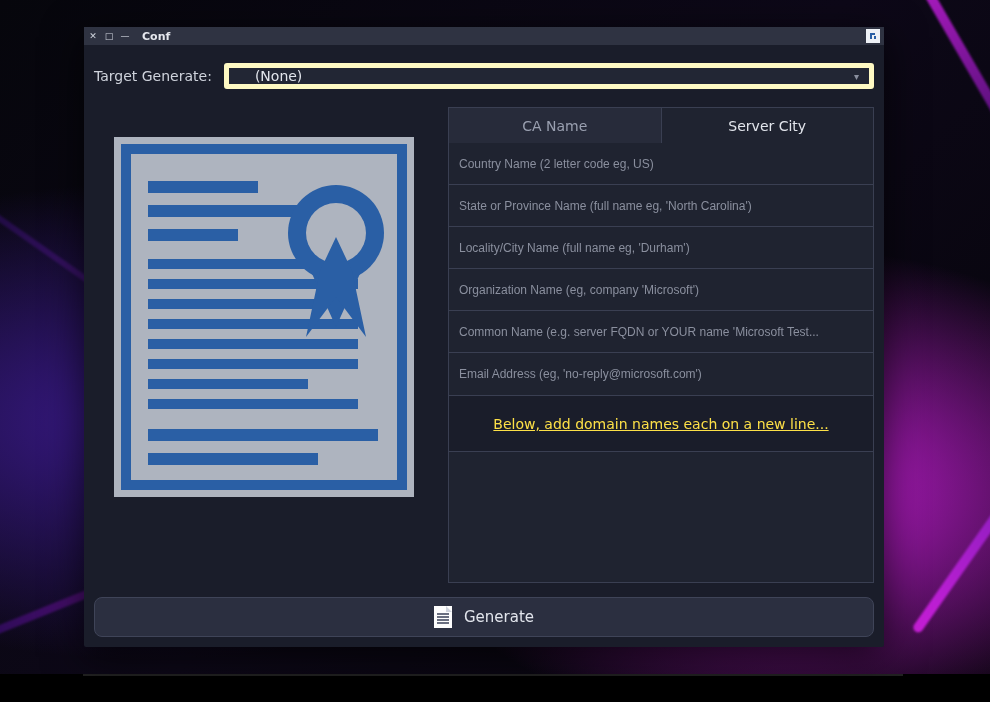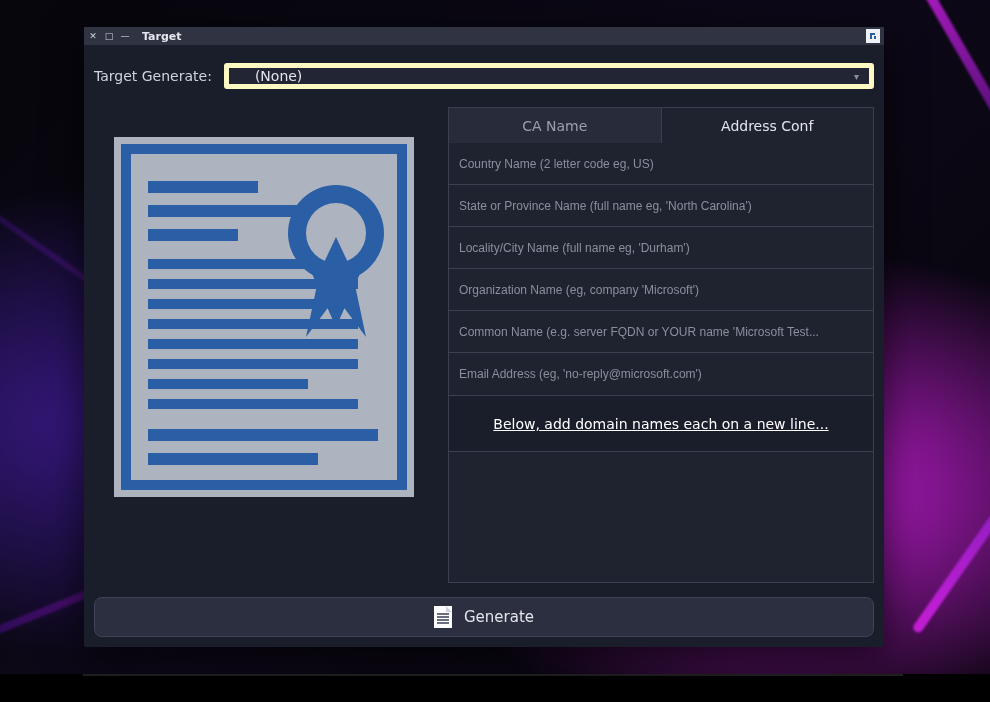--- a/index.html
+++ b/index.html
@@ -62,21 +62,21 @@
     width:100%; padding:0 10px; color:#ffffff; font-size:12px; outline:none; border-left:none; border-right:none; border-top:none;
   }
   .field::placeholder { color:#8a8f9e; }
   .field:last-of-type{}
   
   .domains-hint {
     height:56px; display:flex; align-items:center; justify-content:center;
     border:1px solid #3a3f52; border-top:none;
   }
   .domains-hint span{
-    color:#ffffff; font-size:14px; text-decoration:underline;
+    color:#fde047; font-size:14px; text-decoration:underline;
   }
   .domains-area {
     flex:1; min-height:120px; border:1px solid #3a3f52; border-top:none; background:#1f2330;
     color:#e2e5ec; font-size:14px; padding:8px; resize:none; outline:none;
   }
   
   .generate-row { margin-top:14px; }
   .generate-btn {
     width:100%; height:40px; background:#2b2f40; border:1px solid #3f4458; border-radius:8px;
     display:flex; align-items:center; justify-content:center; gap:12px; color:#e2e5ec; font-size:15px;
@@ -92,21 +92,21 @@
 <div class="bg-stroke s2"></div>
 <div class="bg-stroke s3"></div>
 <div class="bg-stroke s4"></div>
 <div class="blackbar"></div>
 
 <div class="window">
   <div class="titlebar">
     <span class="tb-btn">✕</span>
     <span class="tb-btn">□</span>
     <span class="tb-btn">—</span>
-    <span class="tb-title">Target</span>
+    <span class="tb-title">Conf</span>
     <span class="tb-right-icon">
       <svg viewBox="0 0 10 10">
           <rect x="0" y="0" width="10" height="10" fill="#eef1f6"></rect>
           <path d="M2 2h5v2H4v4H2z" fill="#2a5fa5"></path>
           <rect x="6" y="5" width="2" height="3" fill="#2a5fa5"></rect>
         </svg>
     </span>
   </div>
 
   <div class="content">
@@ -143,21 +143,21 @@
           <circle cx="222" cy="96" r="48" fill="#2a5fa5"></circle>
           <circle cx="222" cy="96" r="30" fill="#aeb4bf"></circle>
           <polygon points="195,130 222,190 249,130" fill="#2a5fa5"></polygon>
           <polygon points="206,134 222,100 238,134 252,200 222,160 192,200" fill="#2a5fa5"></polygon>
         </svg>
       </div>
 
       <div class="form-pane">
         <div class="tabs">
           <div class="tab">CA Name</div>
-          <div class="tab active">Address Conf</div>
+          <div class="tab active">Server City</div>
         </div>
         <div class="field-stack">
           <input class="field" placeholder="Country Name (2 letter code eg, US)" style="">
           <input class="field" placeholder="State or Province Name (full name eg, 'North Carolina')" style="">
           <input class="field" placeholder="Locality/City Name (full name eg, 'Durham')" style="">
           <input class="field" placeholder="Organization Name (eg, company 'Microsoft')" style="">
           <input class="field" placeholder="Common Name (e.g. server FQDN or YOUR name 'Microsoft Test..." style="">
           <input class="field" style="border-bottom: none;" placeholder="Email Address (eg, 'no-reply@microsoft.com')">
         </div>
         <div class="domains-hint">

